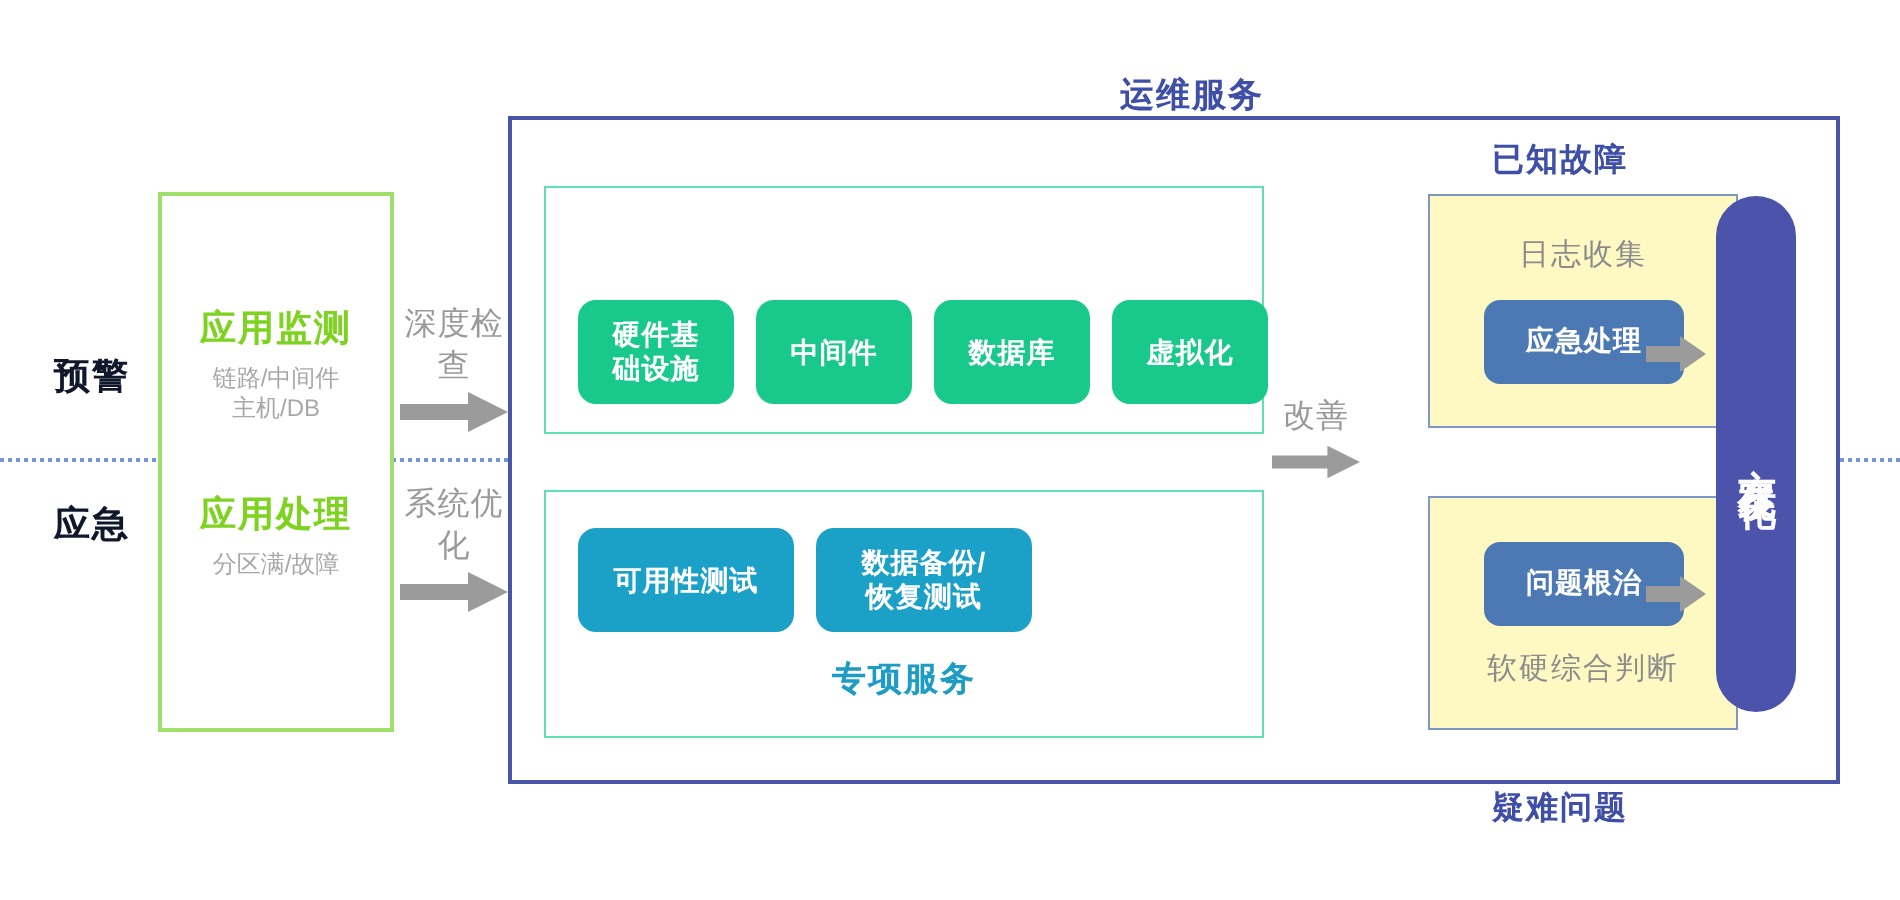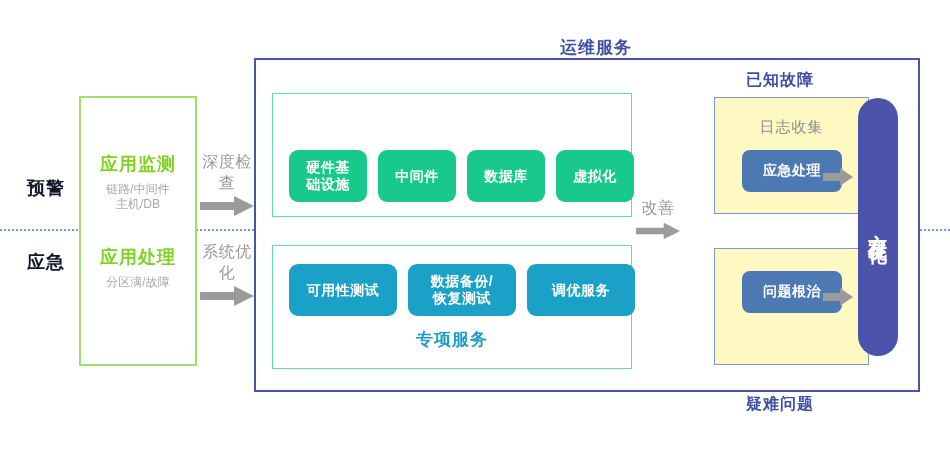--- a/index.html
+++ b/index.html
@@ -201,41 +201,41 @@
       <div class="chip green w1">数据库</div>
       <div class="chip green w1">虚拟化</div>
     </div>
   </div>
 
   <div class="abs teal-panel" id="panel-special">
     <div class="chip-row" id="chips-special">
       <div class="chip blue w2">可用性测试</div>
       <div class="chip blue w2">数据备份/
 恢复测试</div>
-      <div class="chip blue w2">调优服务</div>
     </div>
     <div class="panel-title blue" id="title-special">专项服务</div>
   </div>
 
   <div class="abs arrow-wrap" id="arrow-improve">
     <span class="arrow-label">改善</span>
     <svg class="arrow-glyph" viewBox="0 0 54 20">
       <polygon points="0,6 34,6 34,0 54,10 34,20 34,14 0,14" fill="#9b9b9b"></polygon>
     </svg>
   </div>
 
   <div class="right-cap abs" id="cap-known">已知故障</div>
   <div class="right-box" id="box-known">
     <div class="right-sub" id="sub-known">日志收集</div>
     <div class="slate-chip" id="chip-emergency">应急处理</div>
   </div>
 
   <div class="right-cap abs" id="cap-hard">疑难问题</div>
   <div class="right-box" id="box-hard">
     <div class="slate-chip" id="chip-rootcause">问题根治</div>
+    <div class="right-sub" id="sub-hard">软硬综合判断</div>
   </div>
 
   <div class="abs" id="arrow-known">
     <svg class="mini-arrow" viewBox="0 0 30 18">
       <polygon points="0,5 17,5 17,0 30,9 17,18 17,13 0,13" fill="#9b9b9b"></polygon>
     </svg>
   </div>
   <div class="abs" id="arrow-hard">
     <svg class="mini-arrow" viewBox="0 0 30 18">
       <polygon points="0,5 17,5 17,0 30,9 17,18 17,13 0,13" fill="#9b9b9b"></polygon>

